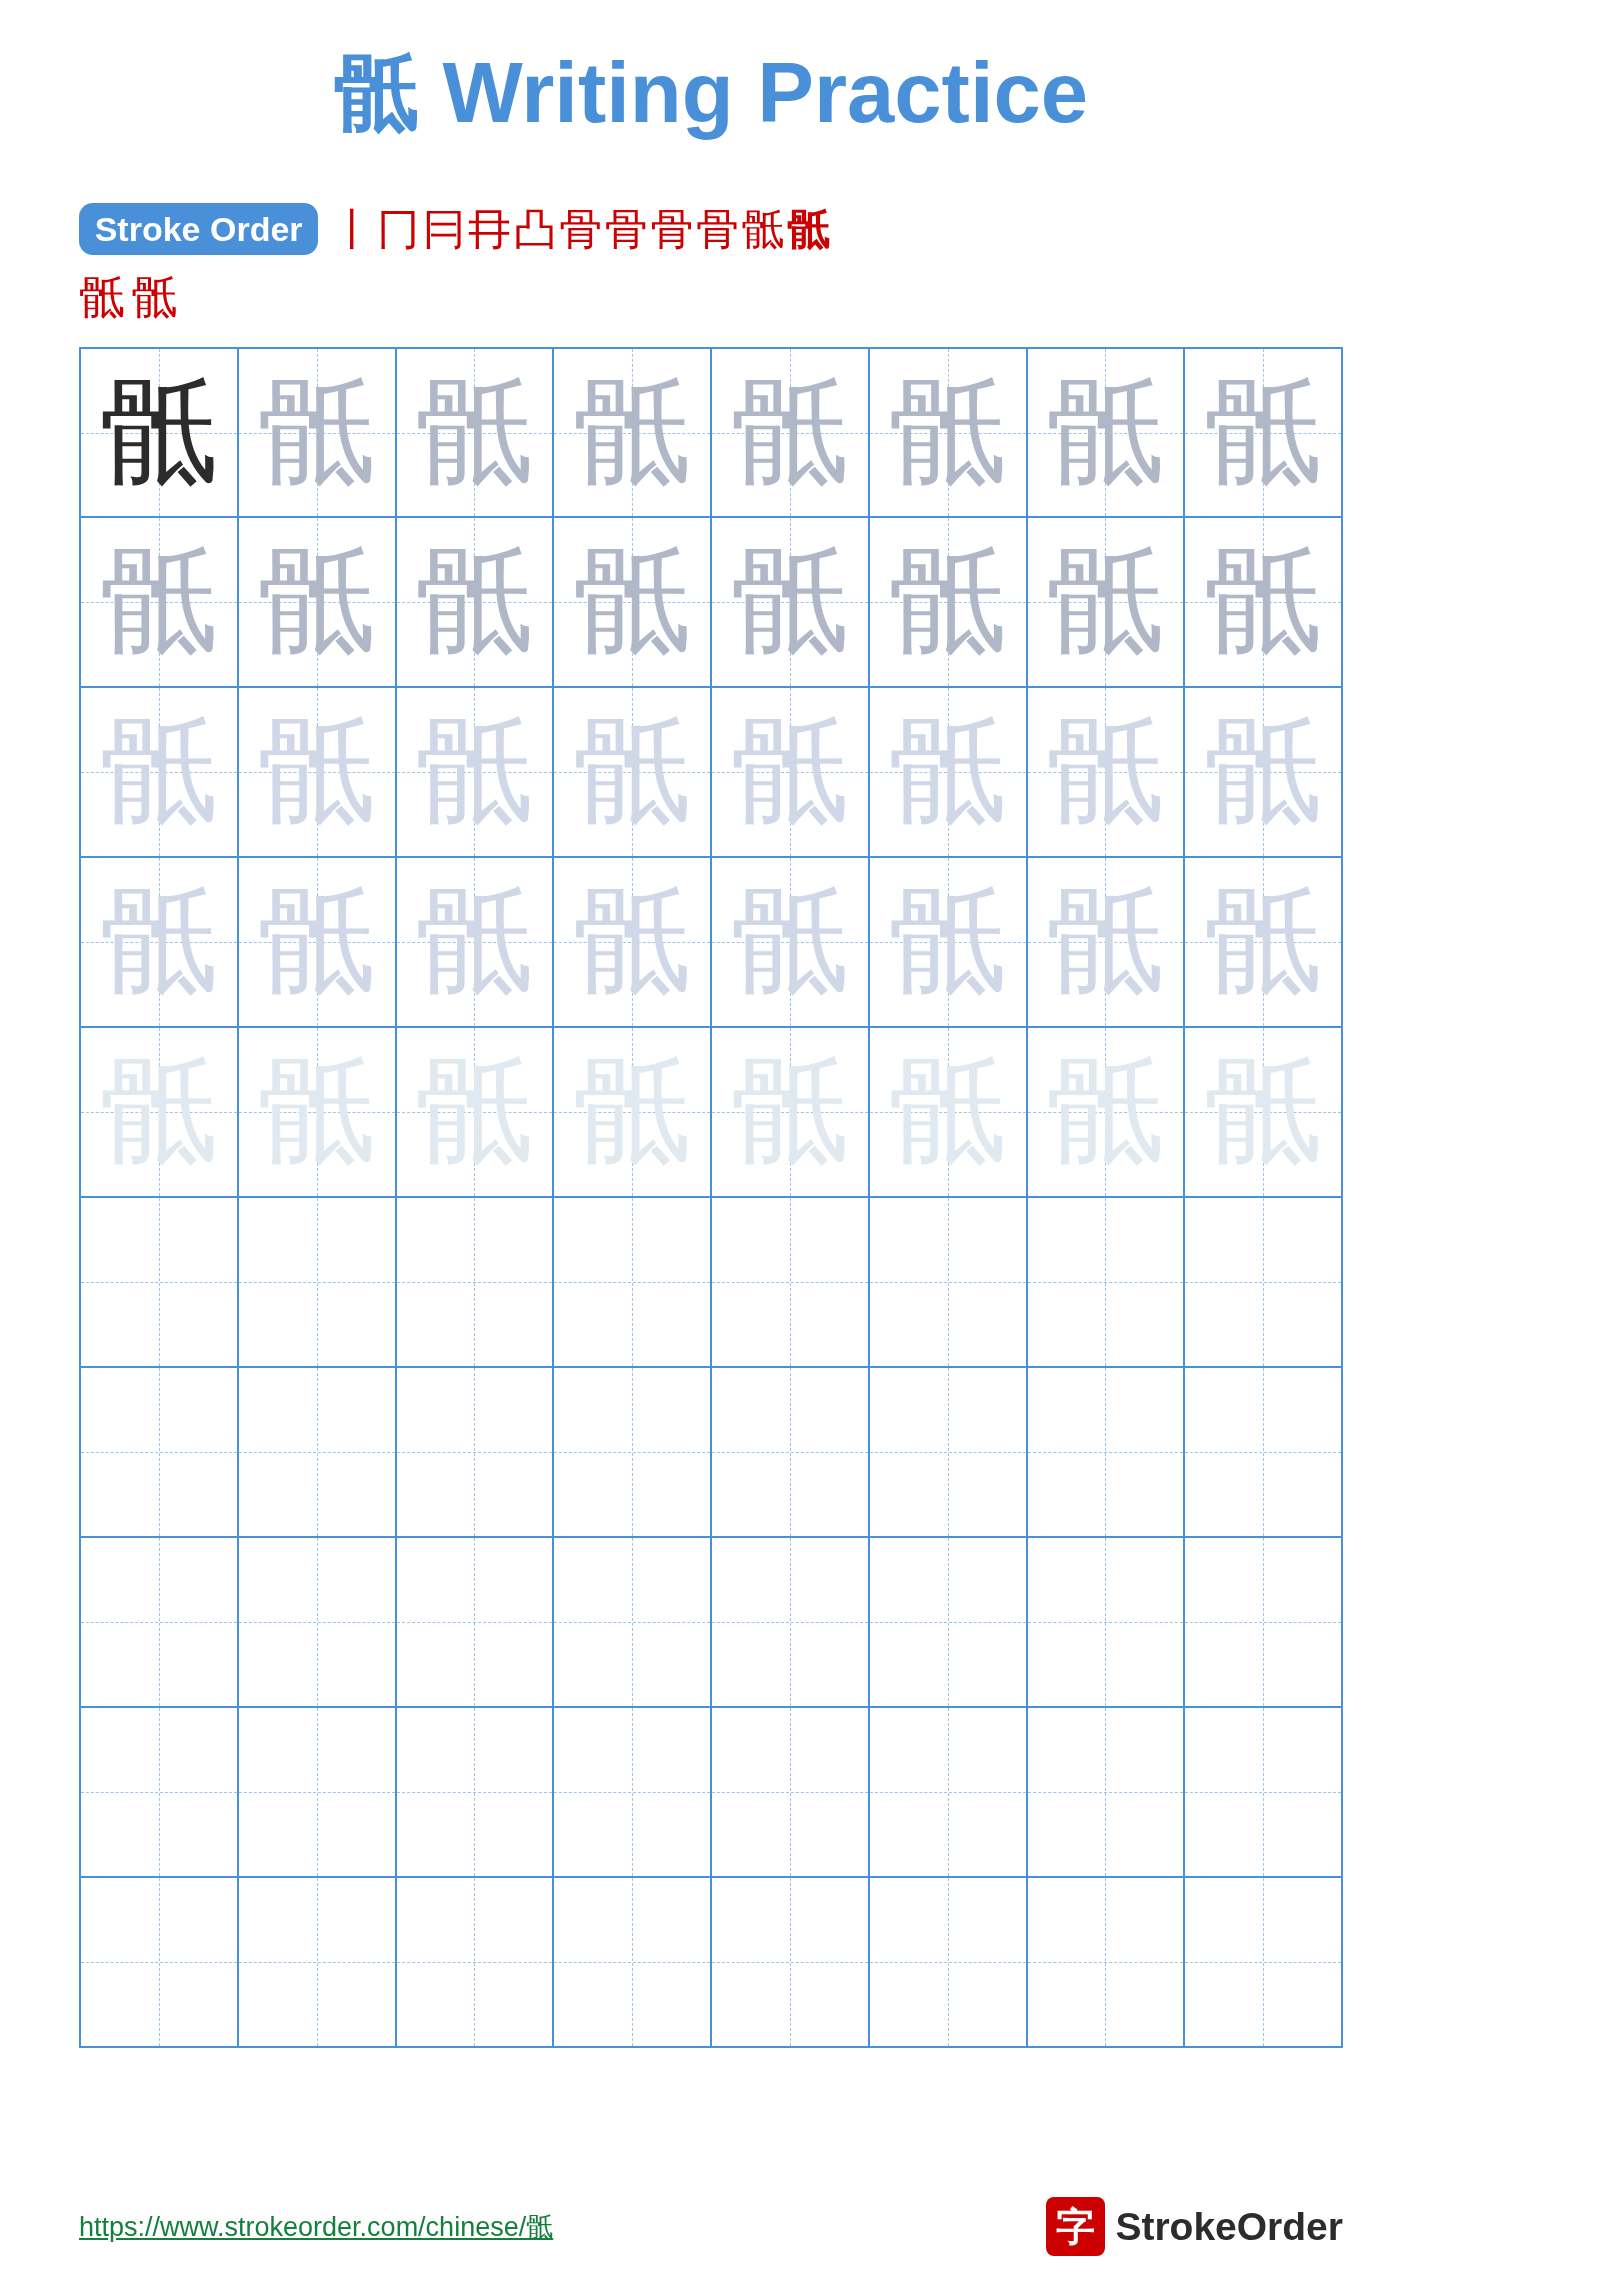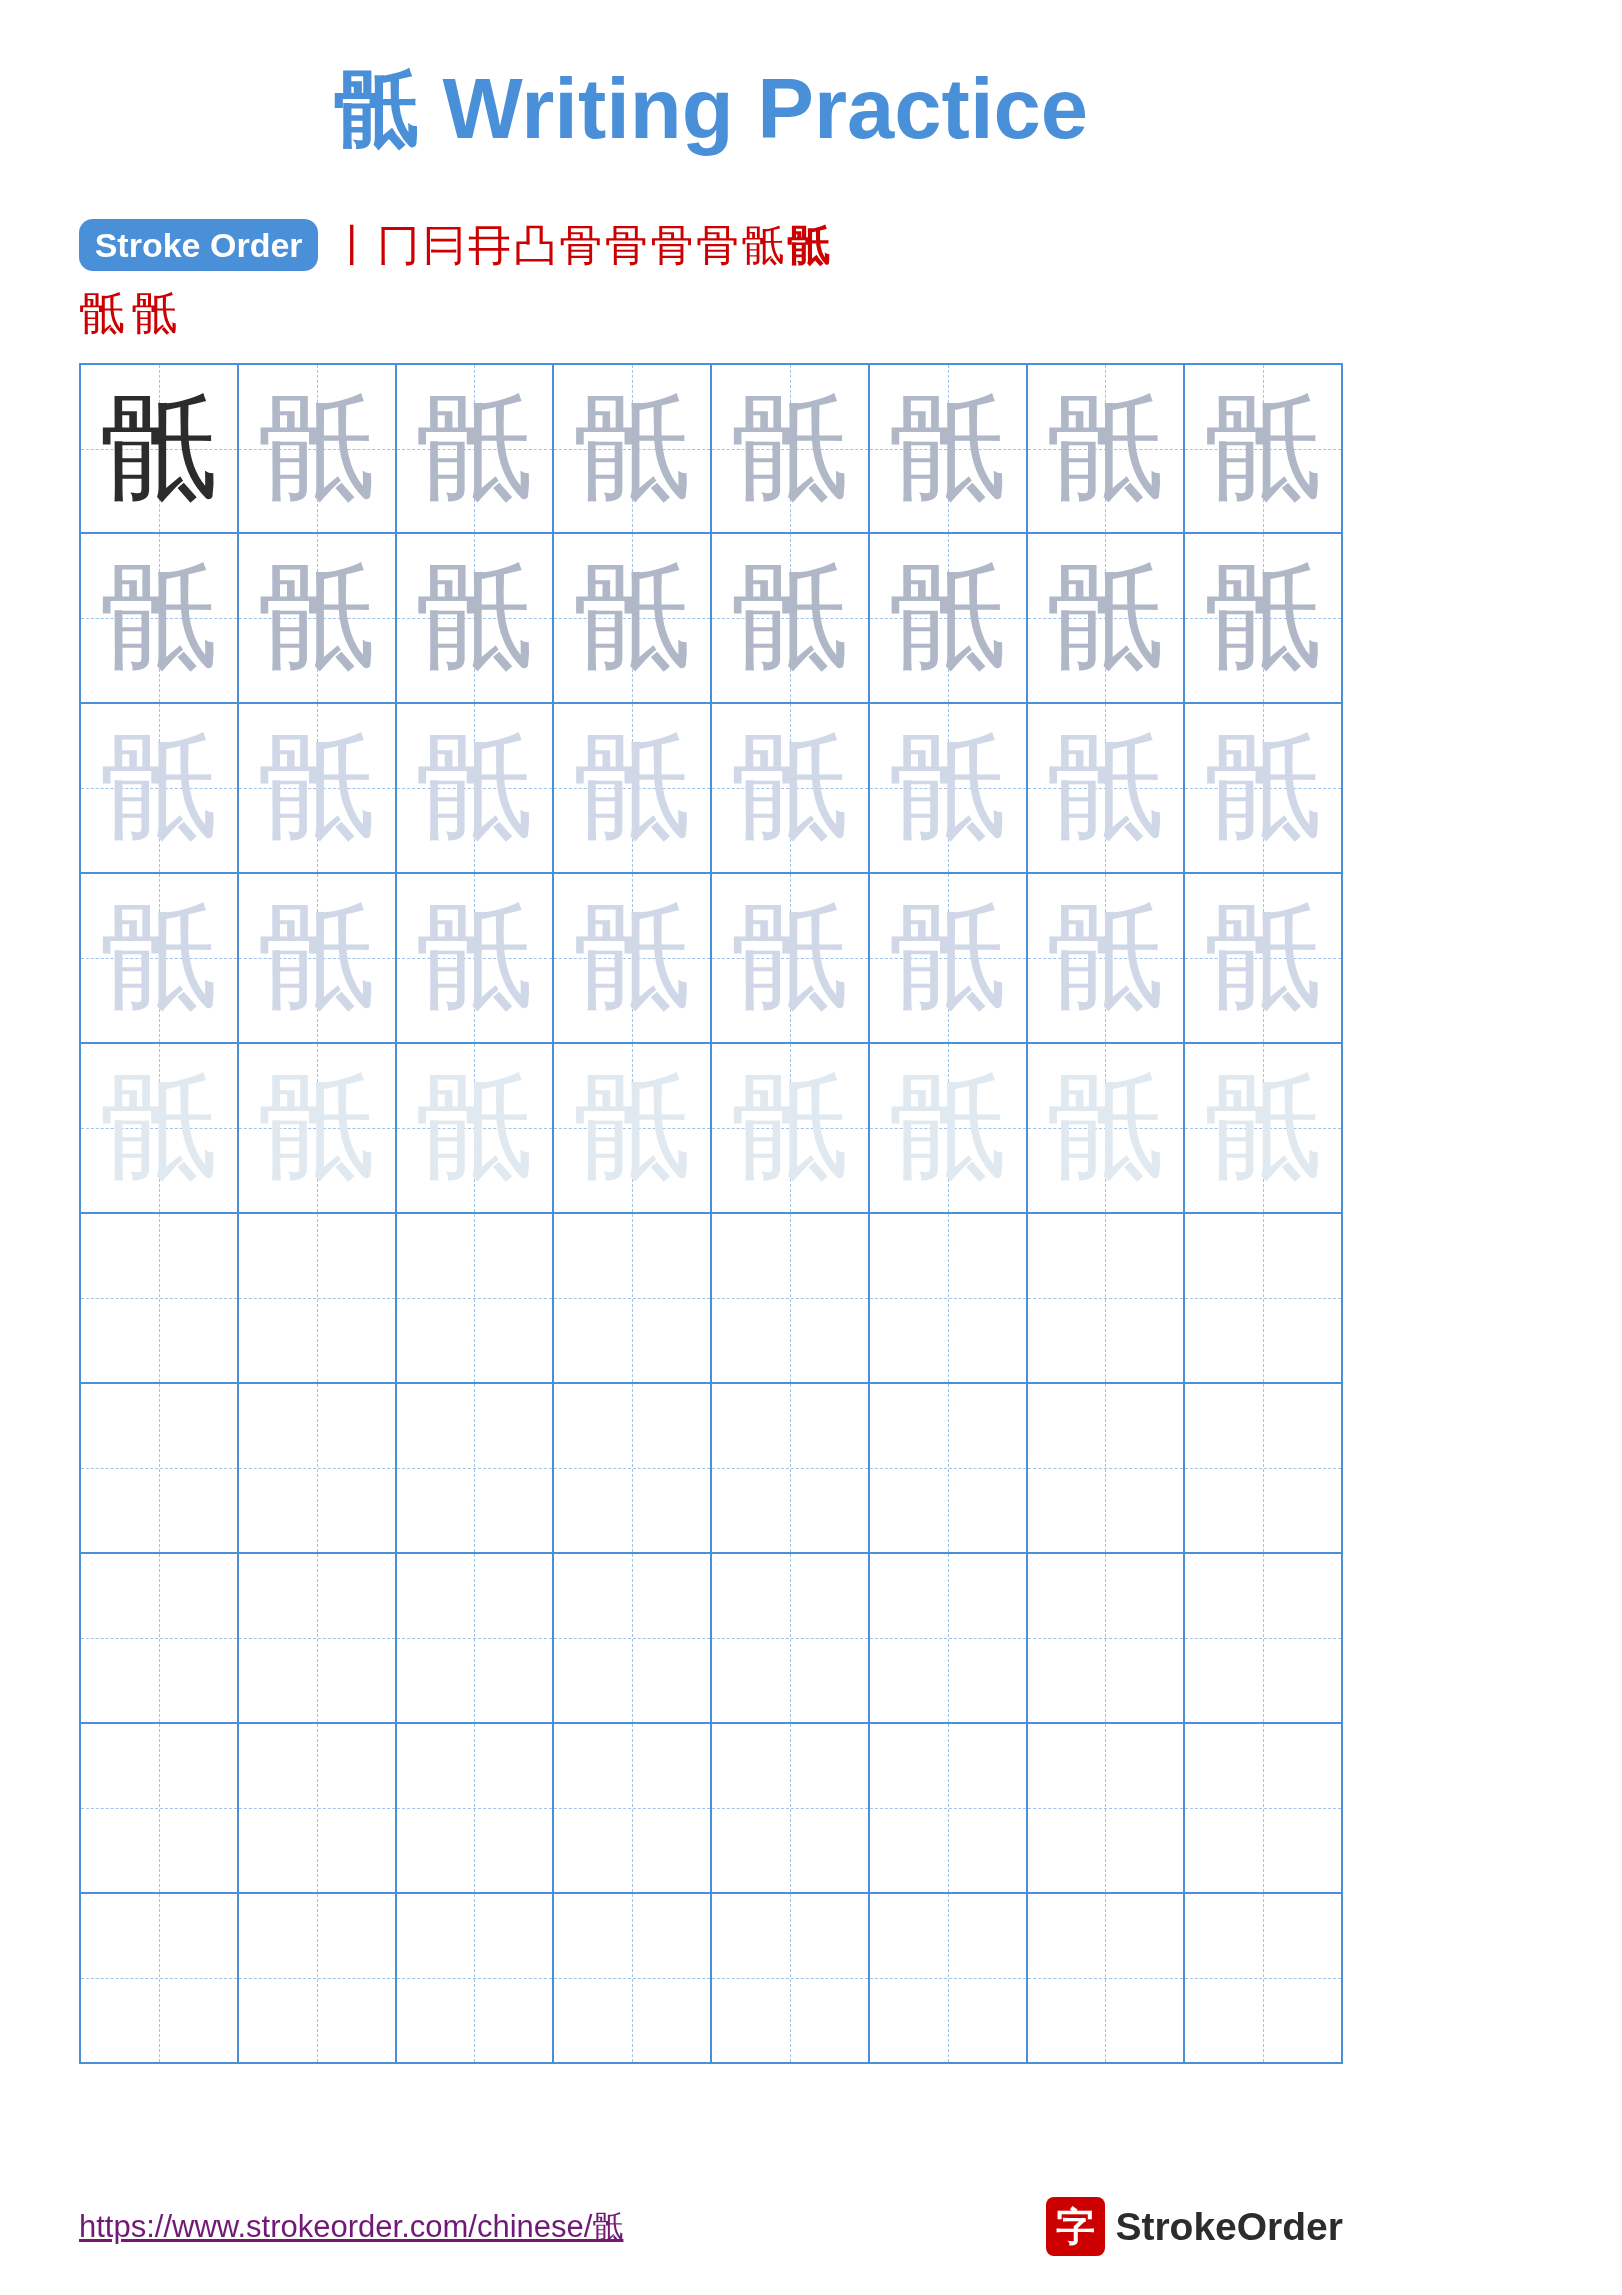--- a/index.html
+++ b/index.html
@@ -11,21 +11,21 @@
       font-family: serif;
       position: relative;
       overflow: hidden;
     }
 
     .page {
       width: 1422px;
       height: 2295px;
       background: #fff;
       position: relative;
-      padding: 52px 79px;
+      padding: 36px 79px;
     }
 
     .title {
       text-align: center;
       font-size: 85px;
       color: #4a90d9;
       font-weight: bold;
       margin-bottom: 52px;
       font-family: Arial, sans-serif;
     }
@@ -150,22 +150,22 @@
       position: absolute;
       bottom: 39px;
       left: 79px;
       right: 79px;
       display: flex;
       justify-content: space-between;
       align-items: center;
     }
 
     .footer-url {
-      font-size: 31px;
-      color: #701a75;
+      font-size: 27px;
+      color: #15803d;
       font-family: Arial, sans-serif;
     }
 
     .footer-logo {
       display: flex;
       align-items: center;
       gap: 10.5px;
     }
 
     .logo-icon {

